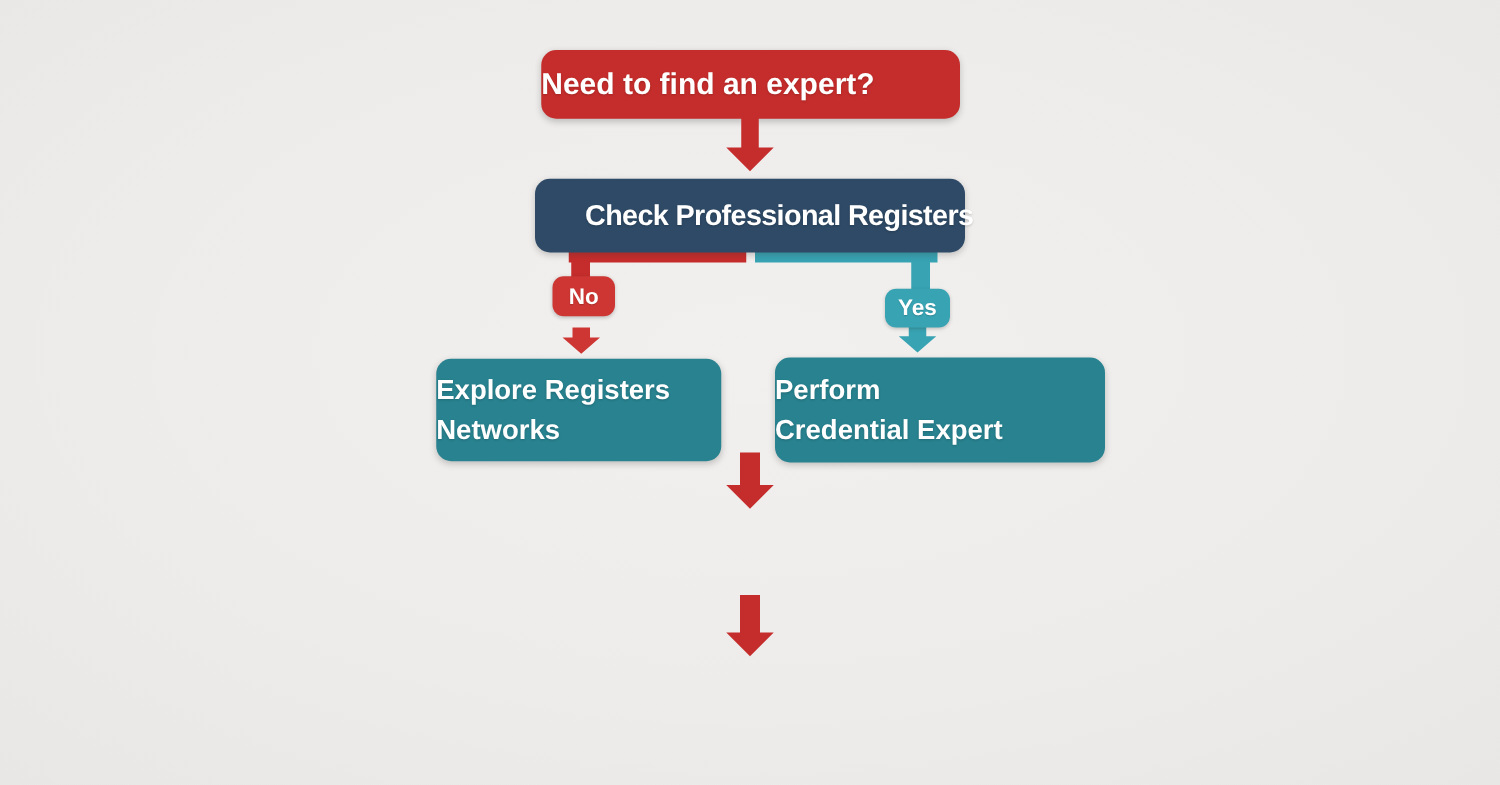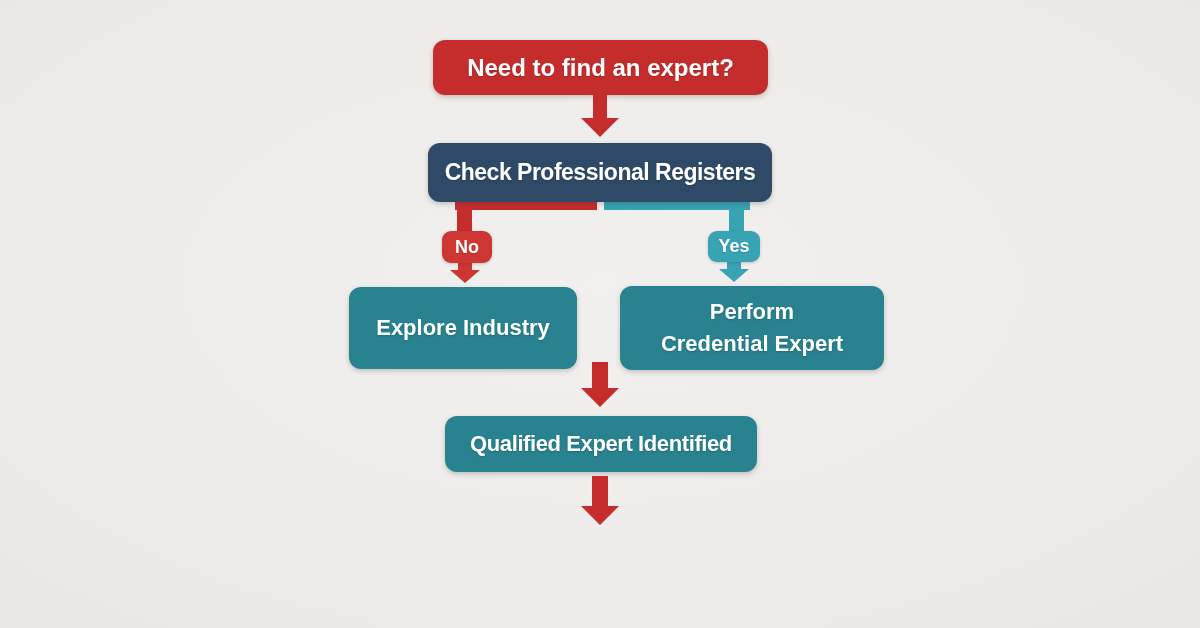--- a/index.html
+++ b/index.html
@@ -12,21 +12,21 @@
     position: relative;
     width: 1200px;
     height: 628px;
     overflow: hidden;
     background: radial-gradient(ellipse 80% 80% at 50% 45%,
                 #f1f0ee 0%, #edecea 55%, #e7e6e4 100%);
   }
   .node {
     position: absolute;
     display: flex;
-    align-items: center;
+    align-items: flex-start;
     justify-content: center;
     flex-direction: column;
     color: var(--c-text, #ffffff);
     font-weight: bold;
     text-align: center;
     box-shadow: 0 2px 5px rgba(50,50,50,0.25);
     text-shadow: 0 1px 2px rgba(0,0,0,0.18);
     box-sizing: border-box;
     white-space: nowrap;
   }
@@ -36,20 +36,21 @@
   .box-start {
     left: 433px; top: 40px; width: 335px; height: 55px;
     background: var(--c-red, #c52d2c);
     font-size: 24px;
   }
   .box-check {
     left: 428px; top: 143px; width: 344px; height: 59px;
     background: var(--c-navy, #2e4a66);
     font-size: 23px; letter-spacing: -0.5px;
     z-index: 2;
+    padding-left: 40px;
   }
   .box-explore {
     left: 349px; top: 287px; width: 228px; height: 82px;
     background: var(--c-teal, #28828f);
     font-size: 22px; line-height: 32px;
   }
   .box-vetting {
     left: 620px; top: 286px; width: 264px; height: 84px;
     background: var(--c-teal, #28828f);
     font-size: 22px; line-height: 32px;
@@ -69,21 +70,21 @@
   .badge {
     position: absolute;
     display: flex; align-items: center; justify-content: center;
     color: var(--c-text, #ffffff);
     font-weight: bold; font-size: 18px;
     border-radius: 9px;
     box-shadow: 0 1px 3px rgba(50,50,50,0.25);
     text-shadow: 0 1px 1px rgba(0,0,0,0.18);
     z-index: 2;
   }
-  .badge-no  { left: 442px; top: 231px; width: 50px; height: 32px; background: var(--c-badge_red, #cd3632); }
+  .badge-no  { left: 442px; top: 221px; width: 50px; height: 32px; background: var(--c-badge_red, #cd3632); }
   .badge-yes { left: 708px; top: 231px; width: 52px; height: 31px; background: var(--c-teal_light, #38a3b3); }
 
   
   .bar { position: absolute; z-index: 1; }
   .bar-red   { background: var(--c-red, #c52d2c); }
   .bar-bred  { background: var(--c-badge_red, #cd3632); }
   .bar-teal  { background: var(--c-teal_light, #38a3b3); }
 
   .hbar-no   { left: 455px; top: 200px; width: 142px; height: 10px; }
   .hbar-yes  { left: 604px; top: 200px; width: 146px; height: 10px; }
@@ -139,32 +140,30 @@
   <div class="bar bar-bred noTail-shaft"></div>
   <div class="tri tri-small noTail-head"></div>
 
   <div class="badge badge-yes">
     <span>Yes</span>
   </div>
   <div class="bar bar-teal yesTail-shaft"></div>
   <div class="tri tri-small yesTail-head"></div>
 
   <div class="node rounded box-explore">
-    <span>Explore Industry</span>
+    <span>Explore Registers</span>
+    <span>Networks</span>
   </div>
 
   <div class="node rounded box-vetting">
     <span>Perform</span>
     <span>Credential Expert</span>
   </div>
 
   <div class="bar bar-red arrow2-shaft"></div>
   <div class="tri arrow2-head"></div>
 
-  <div class="node rounded box-qualified">
-    <span>Qualified Expert Identified</span>
-  </div>
 
   <div class="bar bar-red arrow3-shaft"></div>
   <div class="tri arrow3-head"></div>
 
 
 </div>
 
 </body></html>

